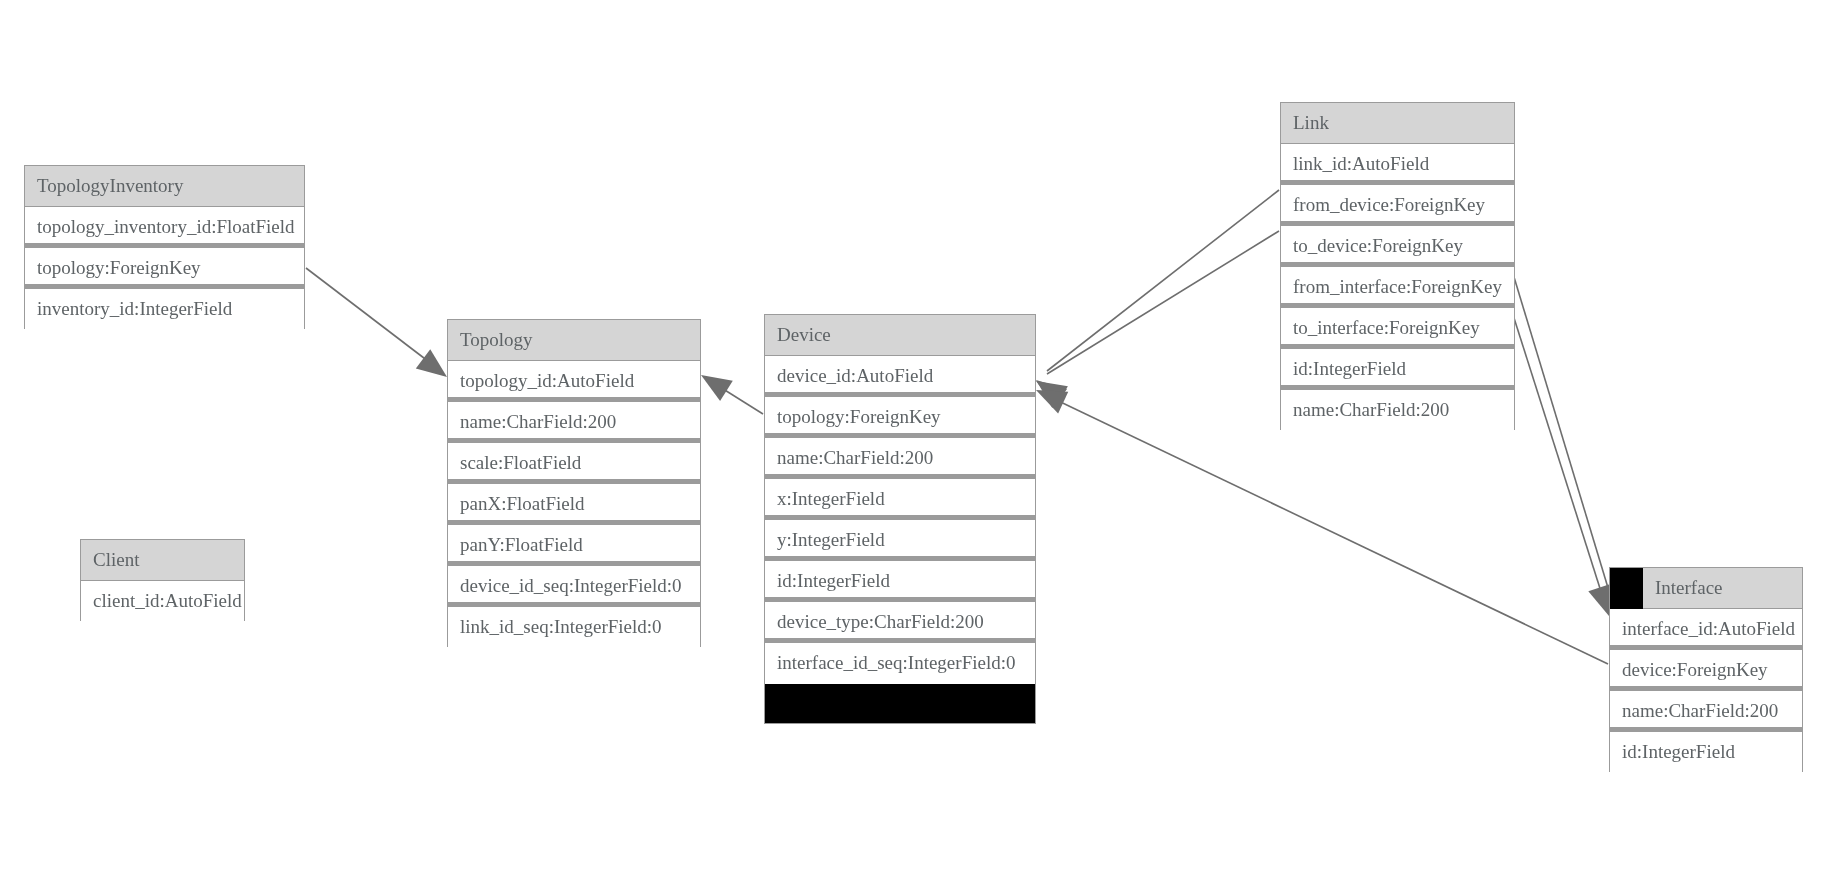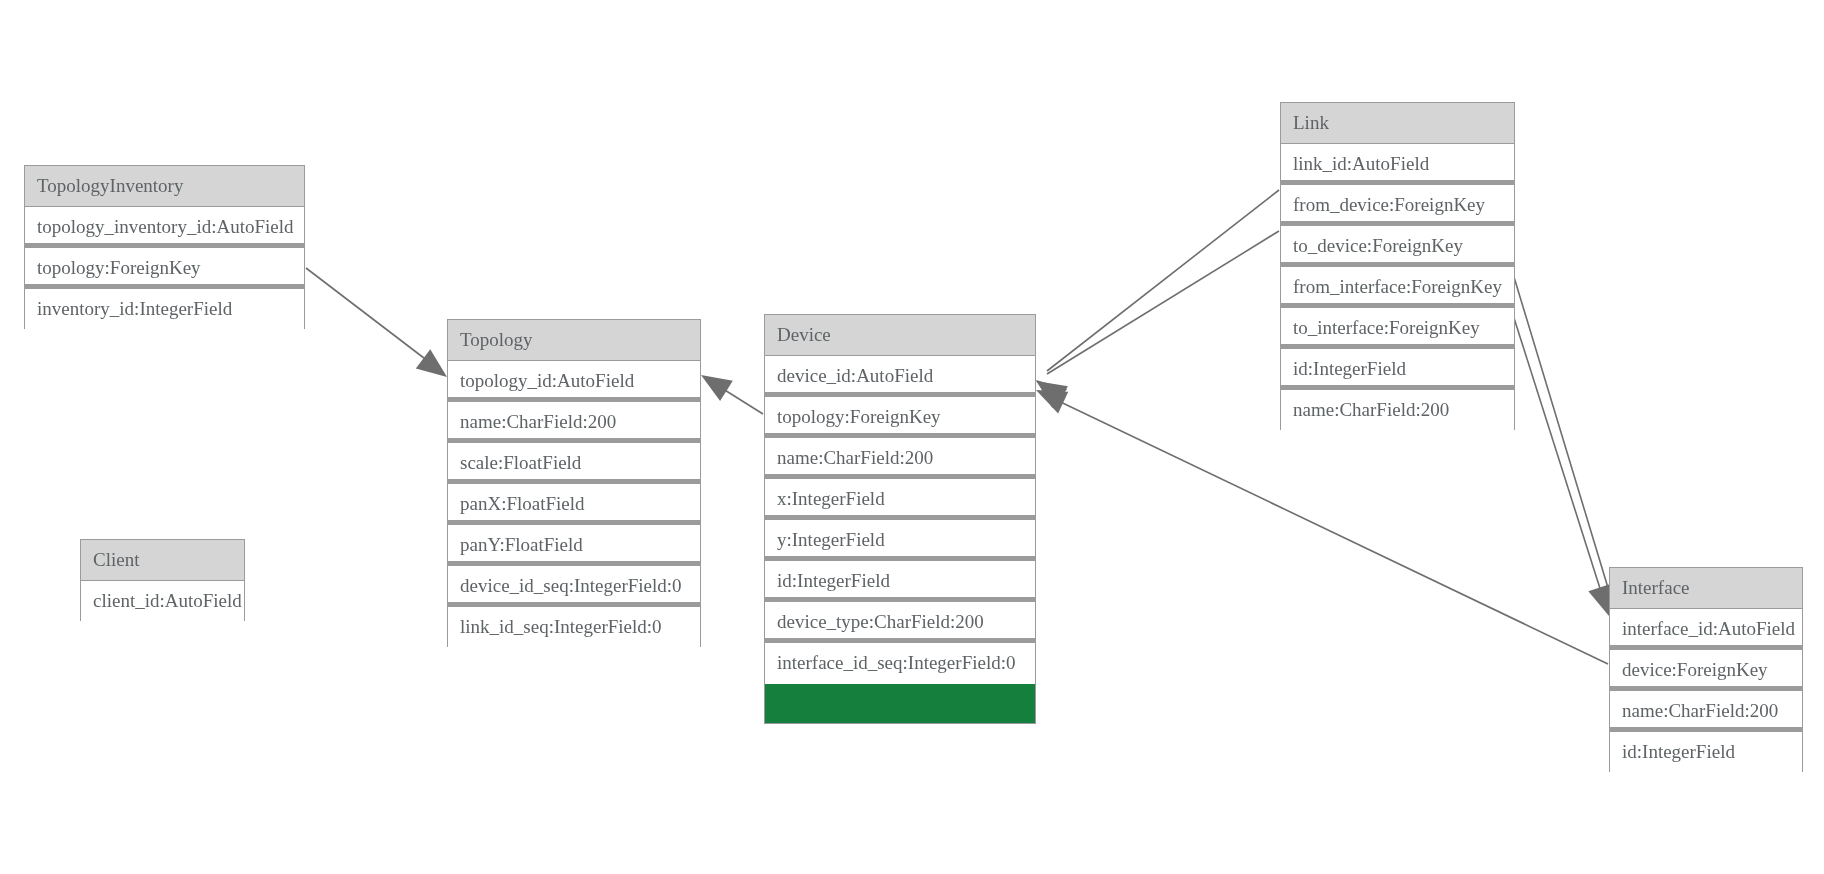--- a/index.html
+++ b/index.html
@@ -26,21 +26,21 @@
     left: 0;
     top: 0;
     width: 1824px;
     height: 874px;
     pointer-events: none;
   }
   .entity {
     position: absolute;
     box-sizing: border-box;
     border: 1px solid #9b9b9b;
-    background: #15803d;
+    background: #000000;
   }
   .entity-title {
     box-sizing: border-box;
     background: #d5d5d5;
     border-bottom: 1px solid #9b9b9b;
     color: #5e6366;
     font-size: 19px;
     line-height: 40px;
     height: 41px;
     padding: 0 0 0 12px;
@@ -95,21 +95,21 @@
       </g>
       <g>
         <path d="M 1514,318 L 1604,601" stroke="#6e6e6e" stroke-width="1.6" fill="none"></path>
         <polygon points="0,0 -30,-12 -30,12" fill="#6e6e6e" transform="translate(1609,616) rotate(72)"></polygon>
       </g>
     </svg>
 
   <div id="entity-layer">
       <div class="entity" style="left: 24px; top: 165px; width: 281px; height: 164px; border-color: rgb(155, 155, 155);">
         <div class="entity-title" style="background: rgb(213, 213, 213); color: rgb(94, 99, 102); border-bottom-color: rgb(155, 155, 155); font-family: Liberation Serif, serif;">TopologyInventory</div>
-        <div class="entity-field" style="color: rgb(94, 99, 102); border-bottom-color: rgb(155, 155, 155);">topology_inventory_id:AutoField</div>
+        <div class="entity-field" style="color: rgb(94, 99, 102); border-bottom-color: rgb(155, 155, 155);">topology_inventory_id:FloatField</div>
         <div class="entity-field" style="color: rgb(94, 99, 102); border-bottom-color: rgb(155, 155, 155);">topology:ForeignKey</div>
         <div class="entity-field" style="color: rgb(94, 99, 102); border-bottom-color: rgb(155, 155, 155);">inventory_id:IntegerField</div>
       </div>
       <div class="entity" style="left: 80px; top: 528px; width: 165px; height: 82px; border-color: rgb(155, 155, 155); margin-top: 11px;">
         <div class="entity-title" style="background: rgb(213, 213, 213); color: rgb(94, 99, 102); border-bottom-color: rgb(155, 155, 155);">Client</div>
         <div class="entity-field" style="color: rgb(94, 99, 102); border-bottom-color: rgb(155, 155, 155);">client_id:AutoField</div>
       </div>
       <div class="entity" style="left: 447px; top: 319px; width: 254px; height: 328px; border-color: rgb(155, 155, 155);">
         <div class="entity-title" style="background: rgb(213, 213, 213); color: rgb(94, 99, 102); border-bottom-color: rgb(155, 155, 155);">Topology</div>
         <div class="entity-field" style="color: rgb(94, 99, 102); border-bottom-color: rgb(155, 155, 155);">topology_id:AutoField</div>
@@ -135,21 +135,21 @@
         <div class="entity-title" style="background: rgb(213, 213, 213); color: rgb(94, 99, 102); border-bottom-color: rgb(155, 155, 155);">Link</div>
         <div class="entity-field" style="color: rgb(94, 99, 102); border-bottom-color: rgb(155, 155, 155);">link_id:AutoField</div>
         <div class="entity-field" style="color: rgb(94, 99, 102); border-bottom-color: rgb(155, 155, 155);">from_device:ForeignKey</div>
         <div class="entity-field" style="color: rgb(94, 99, 102); border-bottom-color: rgb(155, 155, 155);">to_device:ForeignKey</div>
         <div class="entity-field" style="color: rgb(94, 99, 102); border-bottom-color: rgb(155, 155, 155);">from_interface:ForeignKey</div>
         <div class="entity-field" style="color: rgb(94, 99, 102); border-bottom-color: rgb(155, 155, 155);">to_interface:ForeignKey</div>
         <div class="entity-field" style="color: rgb(94, 99, 102); border-bottom-color: rgb(155, 155, 155);">id:IntegerField</div>
         <div class="entity-field" style="color: rgb(94, 99, 102); border-bottom-color: rgb(155, 155, 155);">name:CharField:200</div>
       </div>
       <div class="entity" style="left: 1609px; top: 567px; width: 194px; height: 205px; border-color: rgb(155, 155, 155);">
-        <div class="entity-title" style="background: rgb(213, 213, 213); color: rgb(94, 99, 102); border-bottom-color: rgb(155, 155, 155);">Interface</div>
+        <div class="entity-title" style="background: rgb(213, 213, 213); color: rgb(94, 99, 102); border-bottom-color: rgb(155, 155, 155); margin-left: 33px;">Interface</div>
         <div class="entity-field" style="color: rgb(94, 99, 102); border-bottom-color: rgb(155, 155, 155);">interface_id:AutoField</div>
         <div class="entity-field" style="color: rgb(94, 99, 102); border-bottom-color: rgb(155, 155, 155);">device:ForeignKey</div>
         <div class="entity-field" style="color: rgb(94, 99, 102); border-bottom-color: rgb(155, 155, 155);">name:CharField:200</div>
         <div class="entity-field" style="color: rgb(94, 99, 102); border-bottom-color: rgb(155, 155, 155);">id:IntegerField</div>
       </div>
     </div>
 
 </div>
 
 </body></html>

